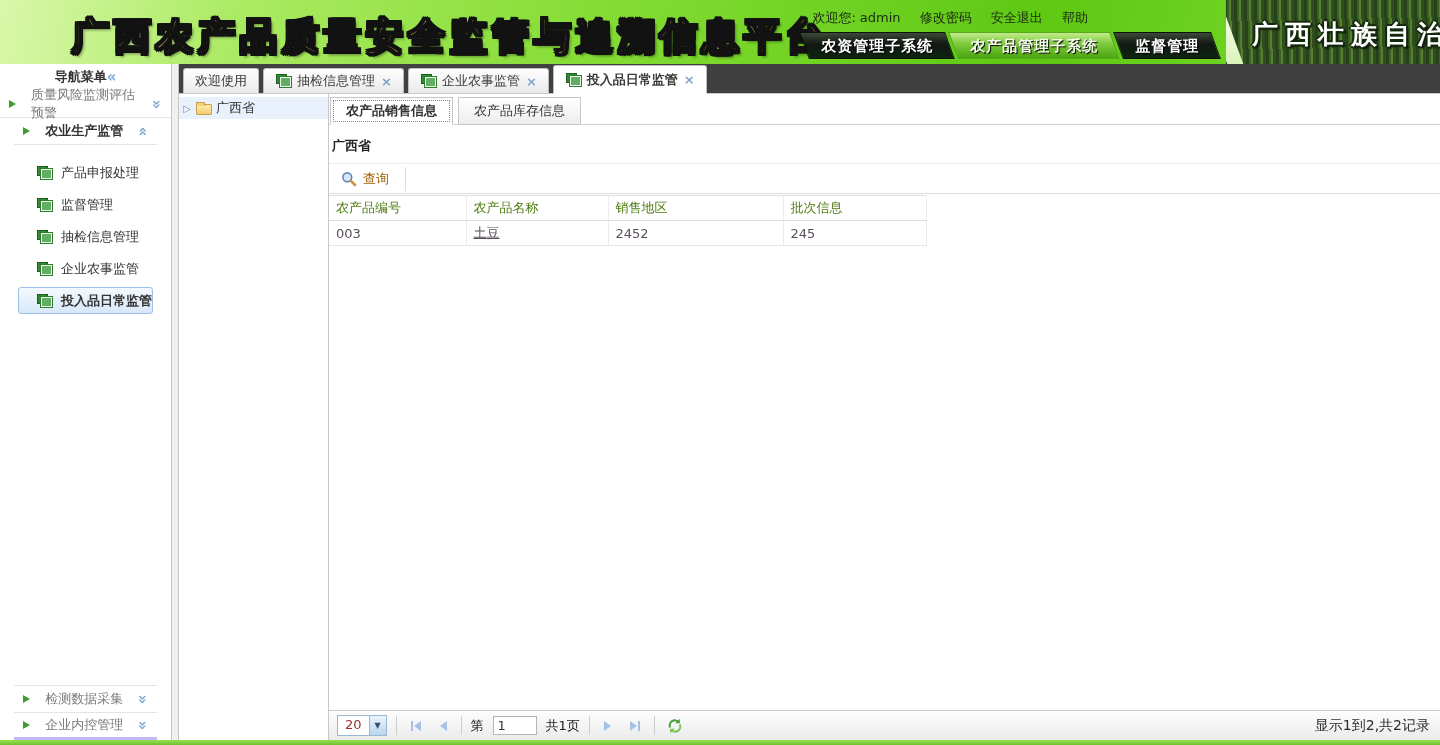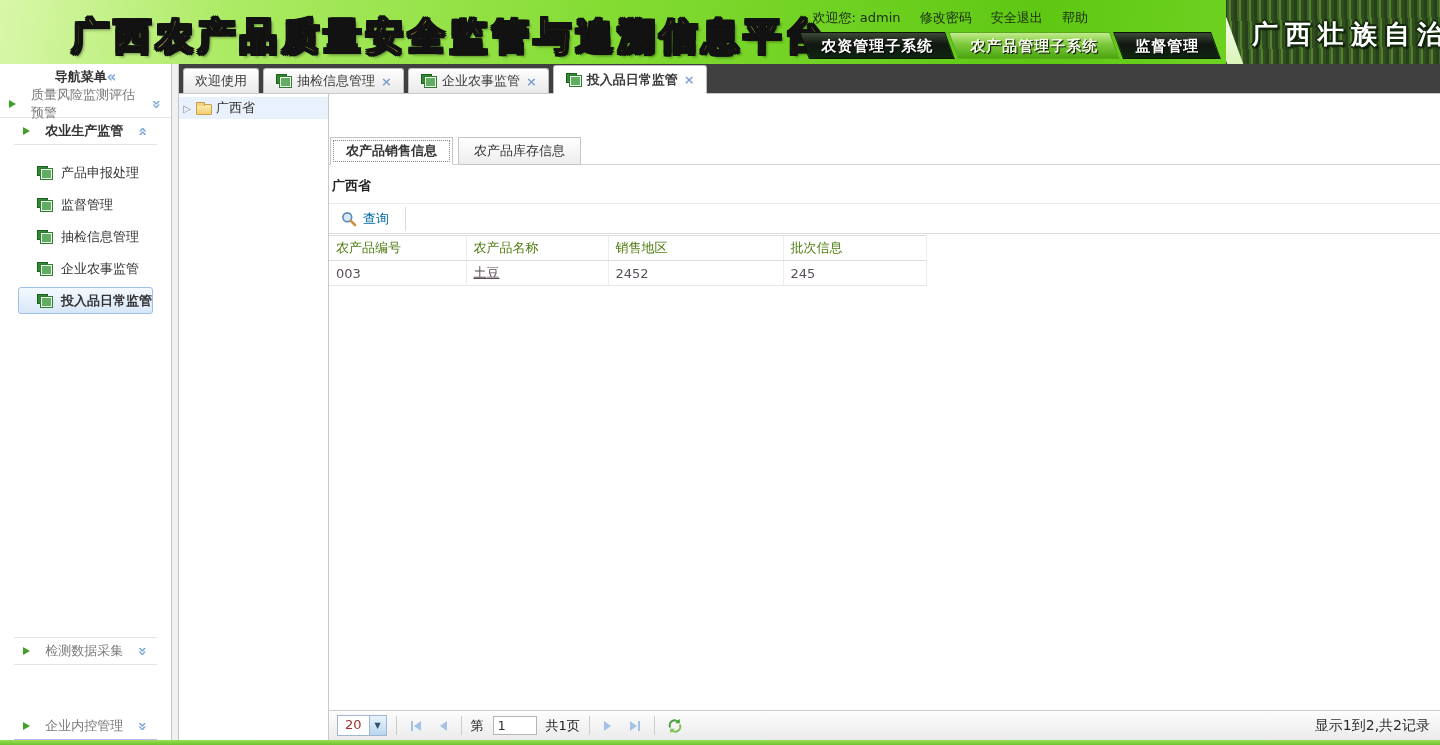--- a/index.html
+++ b/index.html
@@ -59,21 +59,21 @@
   .side-menu { padding:9px 0 4px; }
   .side-item { height:27px; margin:5px 8px; display:flex; align-items:center; gap:9px;
     padding-left:17px; border:1px solid transparent; border-radius:3px; cursor:pointer; color:#333; }
   .side-item.selected { background:linear-gradient(#f4f9fe,#d7e7f9); border-color:#9dc0e8; font-weight:bold; }
   .icon-docs { position:relative; width:16px; height:14px; flex:0 0 16px; }
   .icon-docs::before { content:""; position:absolute; left:1px; top:0; width:9px; height:8px;
     background:#2f8b2f; border:1px solid #1f5e1f; }
   .icon-docs::after { content:""; position:absolute; left:5px; top:3px; width:9px; height:8px;
     background:#61ad61; border:1px solid #eef7ee; box-shadow:0 0 0 1px #2e7d2e; }
   .side-bottom { margin-top:auto; border-top:1px solid #e4e4e4; }
-  .side-bottom .side-group:last-child { border-bottom:1px solid #c4b5fd;margin-top:48px; }
+  .side-bottom .side-group:last-child { border-bottom:3px solid #c4b5fd; }
 
   
   .right { flex:1; display:flex; flex-direction:column; min-width:0; }
   .tabbar { flex:0 0 30px; background:#404040; border-bottom:1px solid #c8c8c8;
     display:flex; align-items:flex-end; gap:4px; padding-left:4px; }
   .tab { height:25px; background:linear-gradient(#fefefe,#e9e9e9); border:1px solid #bdbdbd;
     border-bottom:none; border-radius:3px 3px 0 0; padding:0 11px; display:flex; align-items:center;
     gap:6px; cursor:pointer; color:#3a3a3a; white-space:nowrap; }
   .tab.active { height:29px; margin-bottom:-1px; background:#fff; font-weight:bold;
     border-bottom:1px solid #fff; }
@@ -85,27 +85,27 @@
     background:#e8f1fc; cursor:pointer; }
   .tree-expander { color:#8f8f8f; font-size:10px; width:10px; text-align:center; }
   .icon-folder { position:relative; width:16px; height:11px; flex:0 0 16px; margin-top:2px;
     background:linear-gradient(#fcedb0,#f2cd70); border:1px solid #c7a04e; border-radius:1px; }
   .icon-folder::before { content:""; position:absolute; top:-3px; left:-1px; width:7px; height:3px;
     background:#f4d479; border:1px solid #c7a04e; border-bottom:none; border-radius:1px 1px 0 0; }
 
   .content { flex:1; display:flex; flex-direction:column; min-width:0; background:#fff; }
   .subtabbar { display:flex; gap:5px; padding:3px 0 0 1px; border-bottom:1px solid #d2d2d2; }
   .subtab { height:28px; line-height:26px; padding:0 15px; border:1px solid #c6c6c6;
-    background:linear-gradient(#fff,#ededed); cursor:pointer; margin-bottom:-1px; white-space:nowrap;margin-top:40px; }
+    background:linear-gradient(#fff,#ededed); cursor:pointer; margin-bottom:-1px; white-space:nowrap; }
   .subtab.active { background:#fff; font-weight:bold; border-bottom-color:#fff;
     outline:1px dotted #8a8a8a; outline-offset:-4px; }
   .region-title { font-weight:bold; color:#222; margin:12px 3px 8px; }
   .toolbar { height:31px; border-top:1px solid #ececec; border-bottom:1px solid #dcdcdc;
     display:flex; align-items:center; gap:8px; padding-left:4px; }
-  .btn-search { display:flex; align-items:center; gap:6px; padding:2px 8px; color:#0369a1;
+  .btn-search { display:flex; align-items:center; gap:6px; padding:2px 8px; color:#a16207;
     cursor:pointer; border-radius:3px; }
   .toolbar .vsep { width:1px; height:24px; background:#dcdcdc; }
 
   .grid { border-collapse:collapse; margin-top:1px; table-layout:fixed; width:597px; }
   .grid th { font-weight:normal; text-align:left; color:#4d7c0f; padding:3px 7px; height:21px;
     border-top:1px solid #ddd; border-bottom:1px solid #ddd; border-right:1px solid #ededed; cursor:pointer; }
   .grid td { color:#5b4e5b; padding:3px 7px; height:21px;
     border-bottom:1px solid #e6e6e6; border-right:1px solid #ededed; cursor:default; }
   .grid .c0 { width:137px; } .grid .c1 { width:142px; } .grid .c2 { width:175px; } .grid .c3 { width:143px; }
   .cell-link { text-decoration:underline; }

